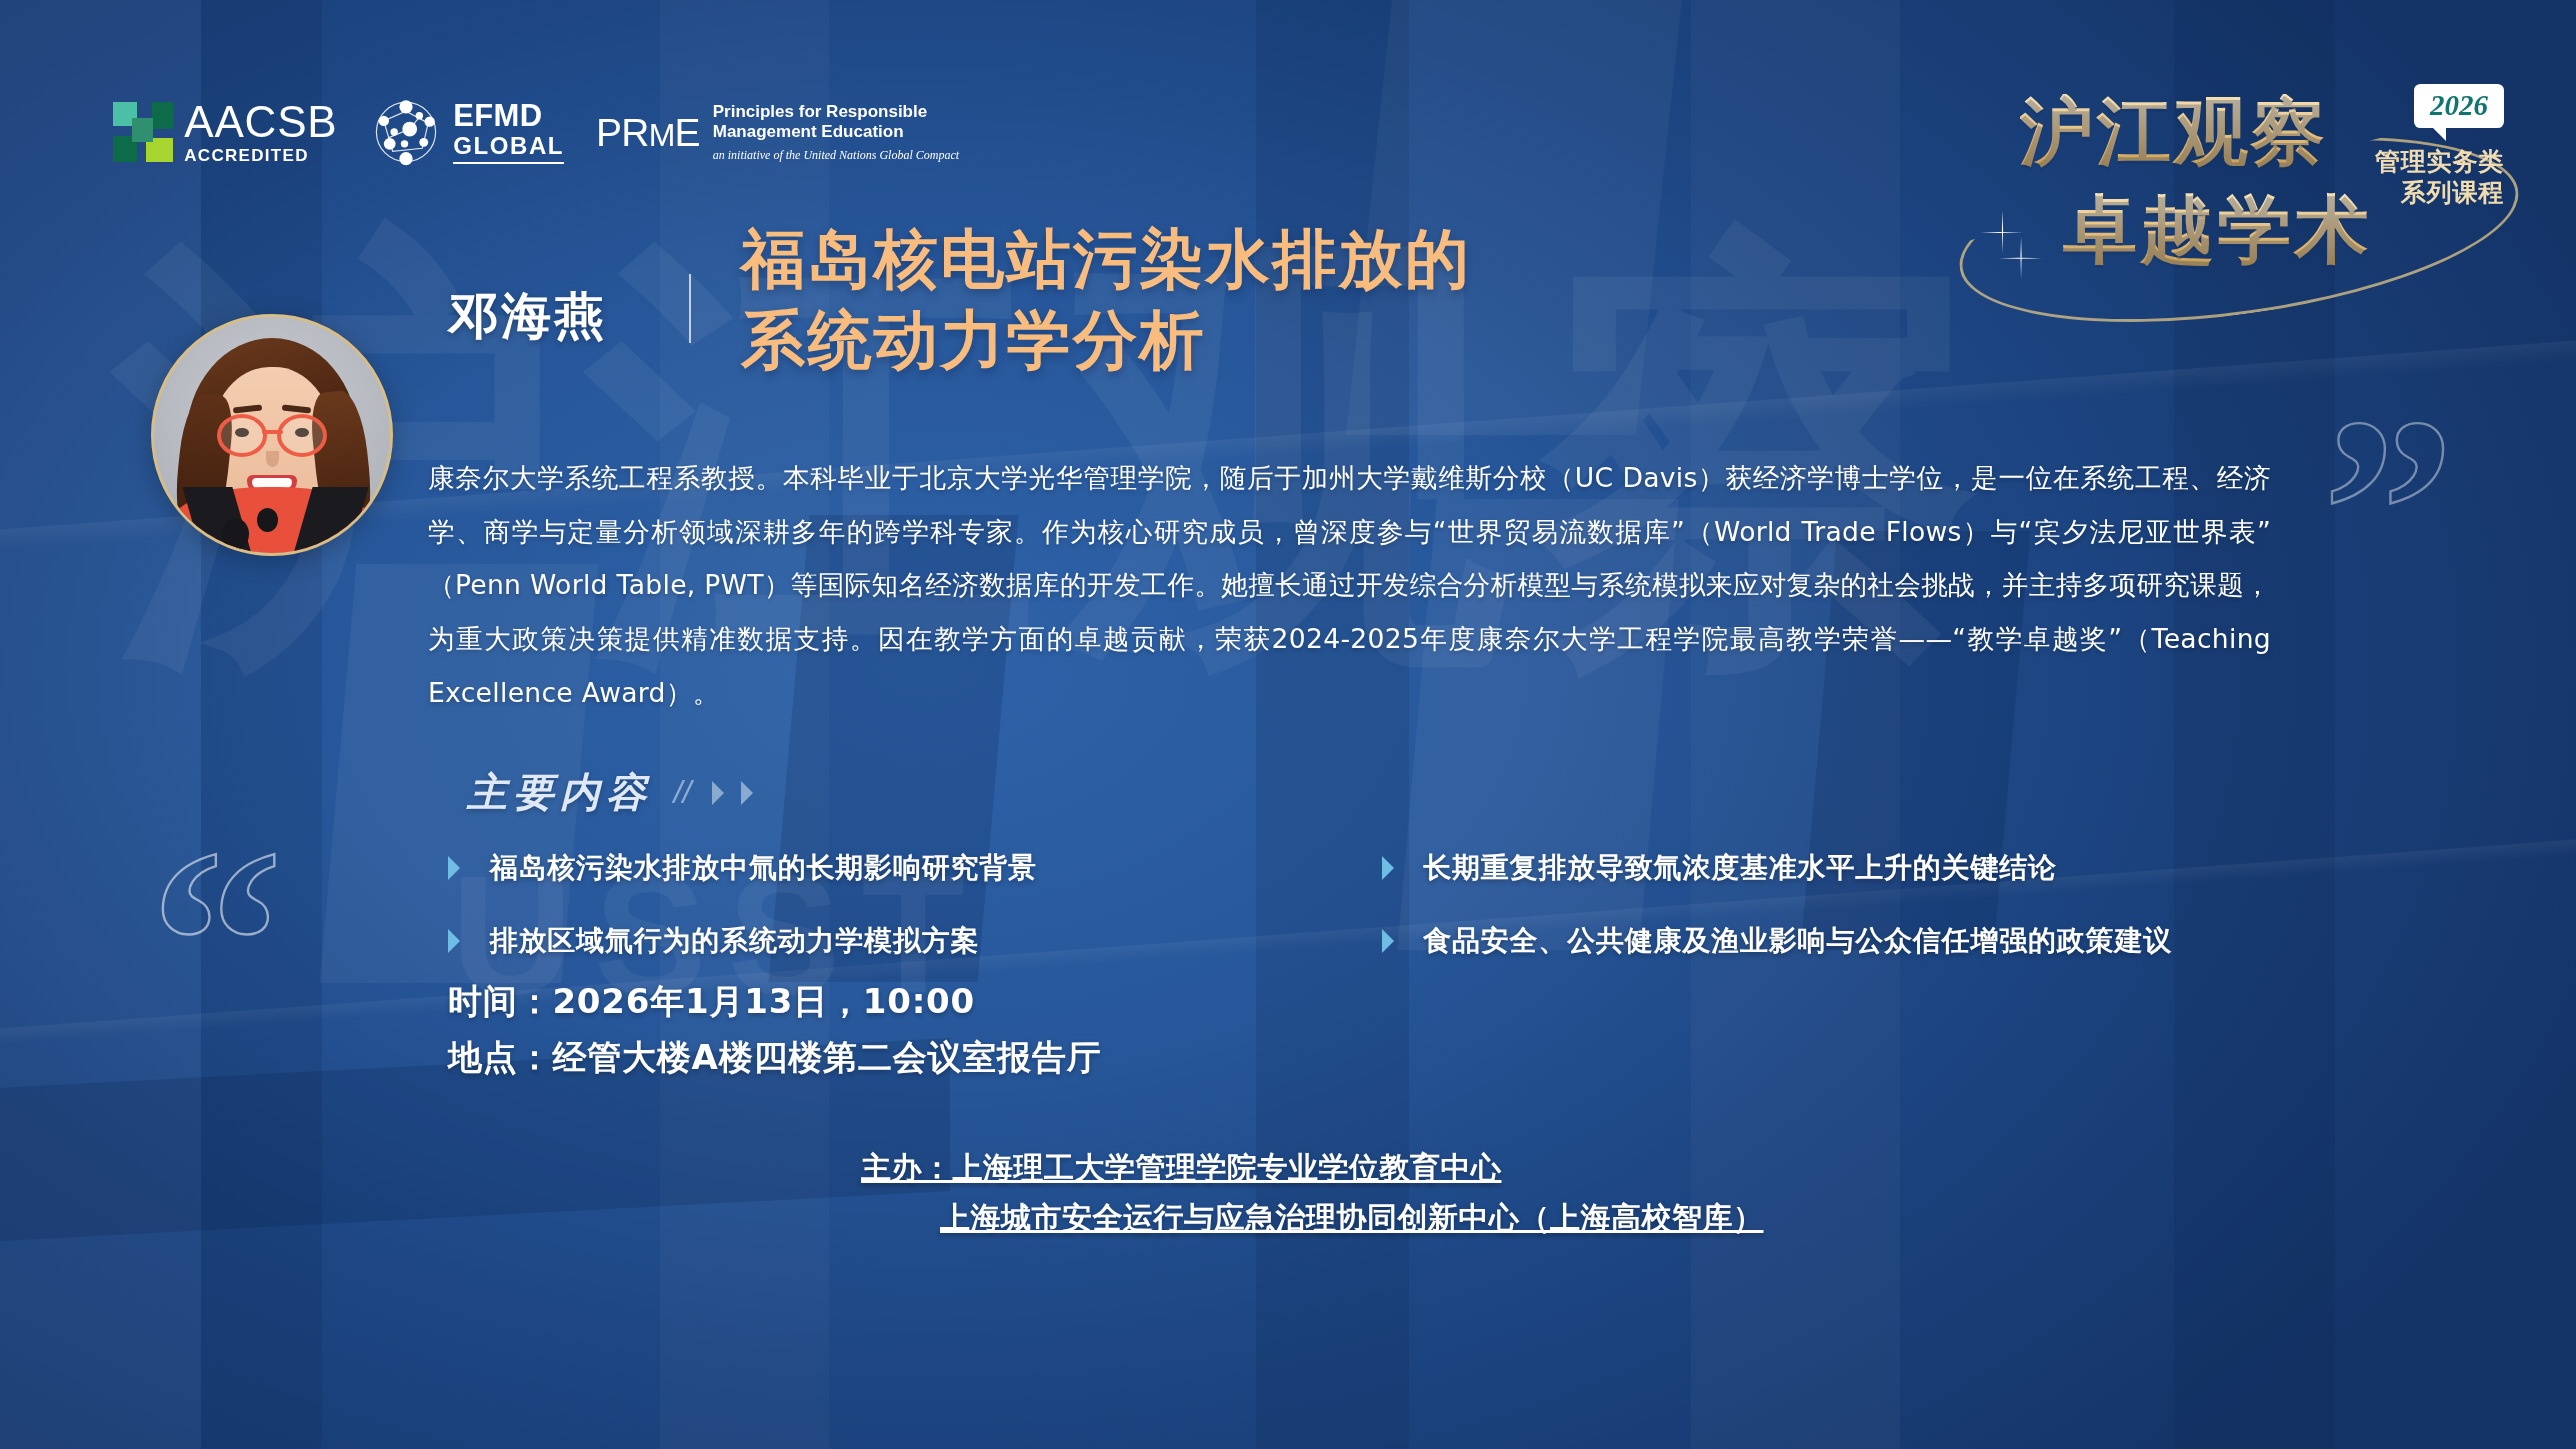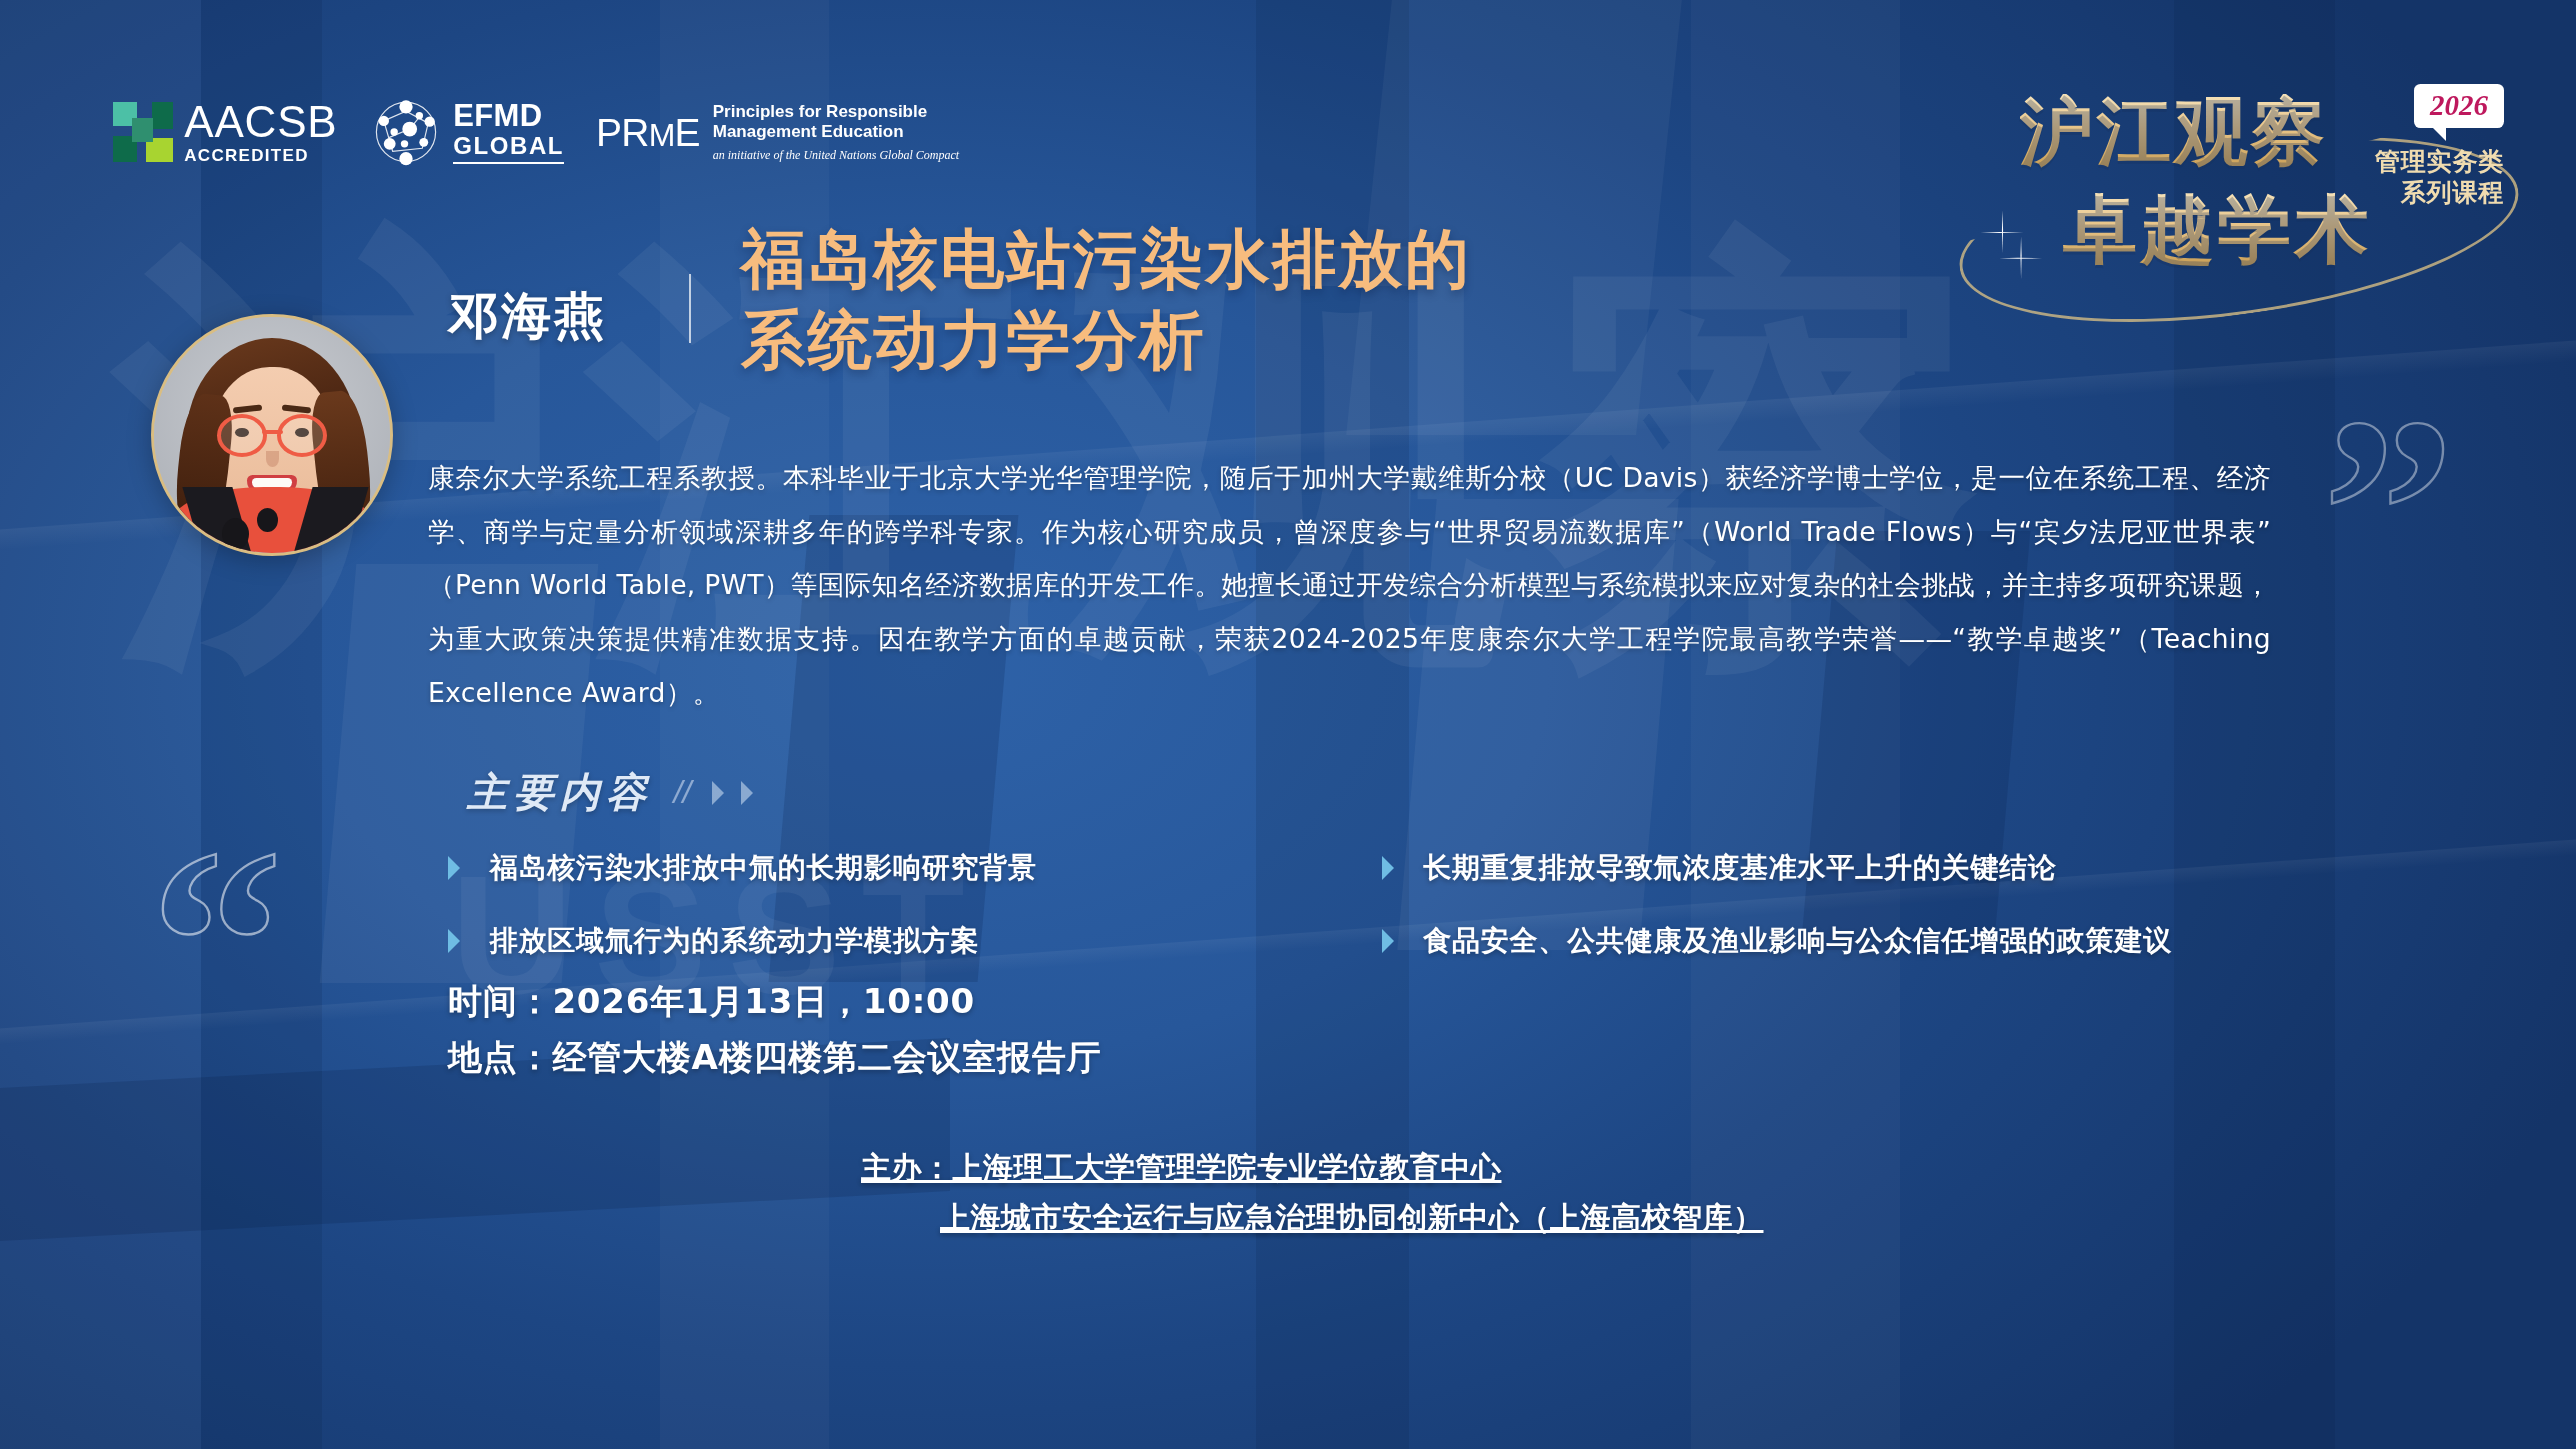--- a/index.html
+++ b/index.html
@@ -112,21 +112,21 @@
   .brand-l2{position:absolute;left:58px;top:103px;}
   .brand-swoosh{
     position:absolute;left:-48px;top:56px;width:564px;height:169px;
     border:3.2px solid rgba(224,196,133,.75);
     border-radius:50%;
     transform:rotate(-8deg);
     clip-path:polygon(0 35%,100% 0,100% 100%,0 100%);
   }
   .brand-badge{
     position:absolute;right:0;top:-4.8px;
-    background:#fff;color:#be185d;
+    background:#fff;color:#0f766e;
     font-size:29px;font-weight:700;font-style:italic;
     padding:4.8px 16px 6.4px;border-radius:6.4px;
     font-family:"Liberation Serif",serif;
   }
   .brand-badge:after{
     content:"";position:absolute;left:17.7px;bottom:-13px;
     border:7.2px solid transparent;border-top-color:#fff;border-right-color:#fff;
   }
   .brand-sub{
     position:absolute;right:0;top:58px;

